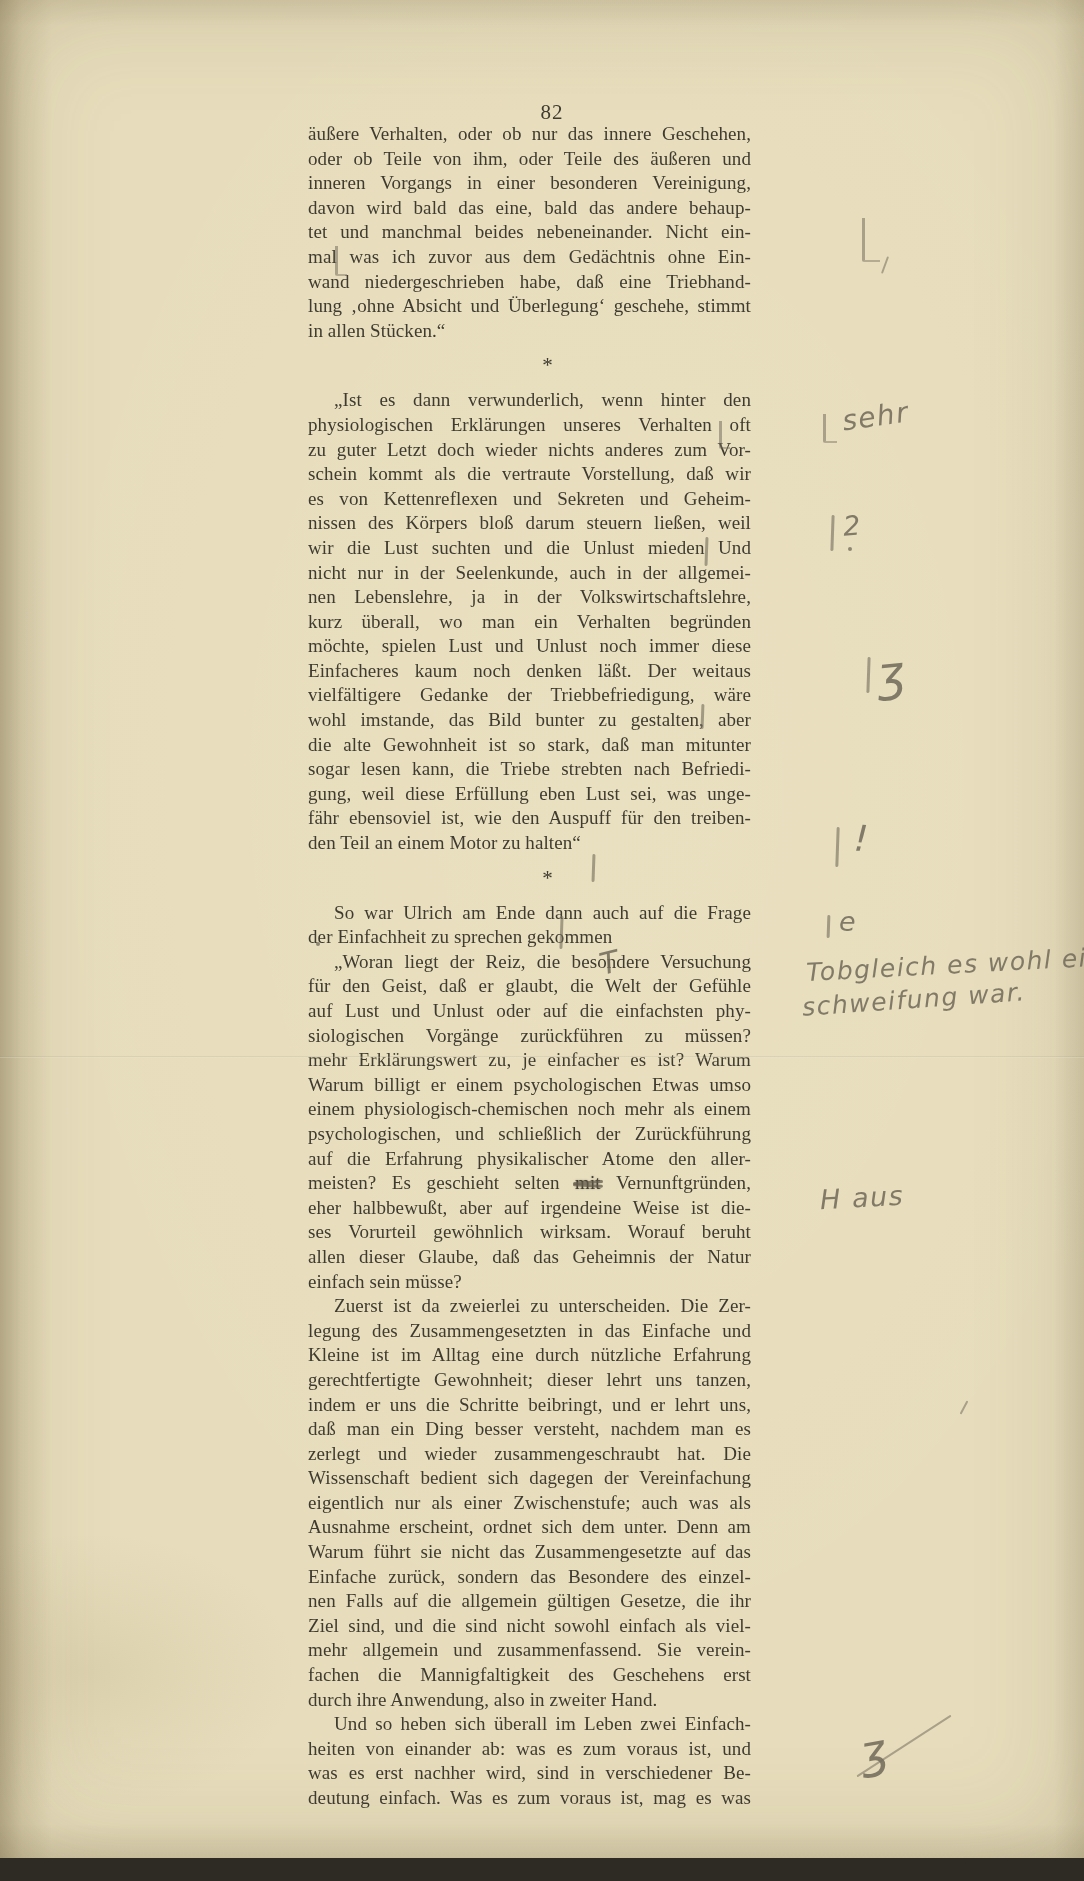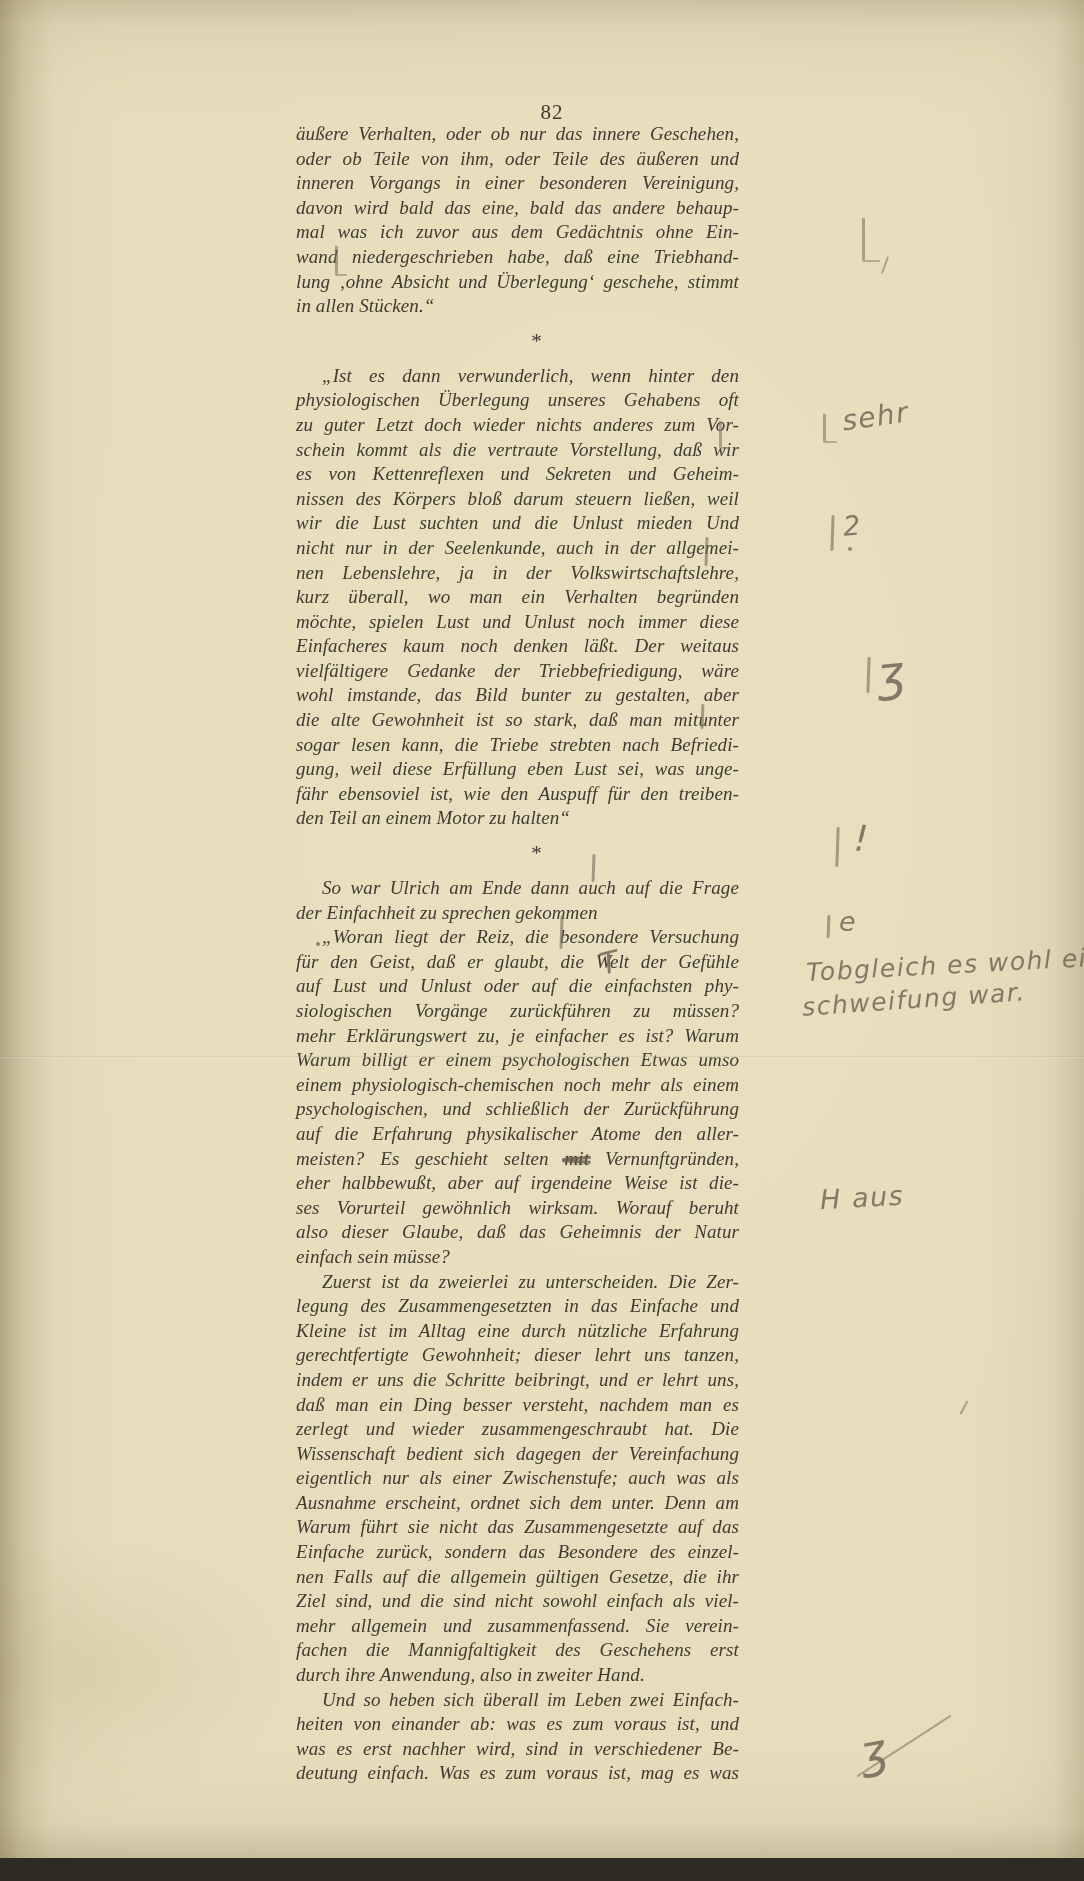--- a/index.html
+++ b/index.html
@@ -15,21 +15,21 @@
       #e7ddbc;
     box-shadow: inset 0 0 110px rgba(96,80,44,0.22);
     font-family:"Liberation Serif", serif;
     color:#3f3b30;
     overflow:hidden;
   }
   .page-number {
     position:absolute; left:520px; top:100px; width:64px;
     text-align:center; font-size:21px; letter-spacing:1px;
   }
-  .text-block { position:absolute; left:296px; top:122px; width:443px;font-style:italic; }
+  .text-block { position:absolute; left:308px; top:122px; width:443px; }
   .line {
     height:24.6px; line-height:24.6px; font-size:19px;
     text-align:justify; text-align-last:justify;
     overflow:visible; white-space:normal; letter-spacing:0.1px;
   }
   .line.ind { text-indent:26px; }
   .line.end { text-align-last:left; }
   .sep { height:45px; display:flex; align-items:center; justify-content:center; }
   .sep span { font-size:21px; transform:translateX(18px); }
   .struck { position:relative; text-shadow:0 0 2px rgba(100,92,76,0.55); }
@@ -51,29 +51,30 @@
 </head>
 <body>
 
 <div class="page">
   <div class="page-number">82</div>
   <div class="text-block" id="text-block">
       <div class="line">äußere Verhalten, oder ob nur das innere Geschehen,</div>
       <div class="line">oder ob Teile von ihm, oder Teile des äußeren und</div>
       <div class="line">inneren Vorgangs in einer besonderen Vereinigung,</div>
       <div class="line">davon wird bald das eine, bald das andere behaup-</div>
+      <div class="line">tet und manchmal beides nebeneinander. Nicht ein-</div>
       <div class="line">mal was ich zuvor aus dem Gedächtnis ohne Ein-</div>
       <div class="line">wand niedergeschrieben habe, daß eine Triebhand-</div>
       <div class="line">lung ‚ohne Absicht und Überlegung‘ geschehe, stimmt</div>
       <div class="line end">in allen Stücken.“</div>
       <div class="sep">
         <span>*</span>
       </div>
       <div class="line ind">„Ist es dann verwunderlich, wenn hinter den</div>
-      <div class="line">physiologischen Überlegung unseres Gehabens oft</div>
+      <div class="line">physiologischen Erklärungen unseres Verhalten oft</div>
       <div class="line">zu guter Letzt doch wieder nichts anderes zum Vor-</div>
       <div class="line">schein kommt als die vertraute Vorstellung, daß wir</div>
       <div class="line">es von Kettenreflexen und Sekreten und Geheim-</div>
       <div class="line">nissen des Körpers bloß darum steuern ließen, weil</div>
       <div class="line">wir die Lust suchten und die Unlust mieden Und</div>
       <div class="line">nicht nur in der Seelenkunde, auch in der allgemei-</div>
       <div class="line">nen Lebenslehre, ja in der Volkswirtschaftslehre,</div>
       <div class="line">kurz überall, wo man ein Verhalten begründen</div>
       <div class="line">möchte, spielen Lust und Unlust noch immer diese</div>
       <div class="line">Einfacheres kaum noch denken läßt. Der weitaus</div>
@@ -94,21 +95,21 @@
       <div class="line">auf Lust und Unlust oder auf die einfachsten phy-</div>
       <div class="line">siologischen Vorgänge zurückführen zu müssen?</div>
       <div class="line">mehr Erklärungswert zu, je einfacher es ist? Warum</div>
       <div class="line">Warum billigt er einem psychologischen Etwas umso</div>
       <div class="line">einem physiologisch-chemischen noch mehr als einem</div>
       <div class="line">psychologischen, und schließlich der Zurückführung</div>
       <div class="line">auf die Erfahrung physikalischer Atome den aller-</div>
       <div class="line">meisten? Es geschieht selten <span class="struck">mit</span> Vernunftgründen,</div>
       <div class="line">eher halbbewußt, aber auf irgendeine Weise ist die-</div>
       <div class="line">ses Vorurteil gewöhnlich wirksam. Worauf beruht</div>
-      <div class="line">also dieser Glaube, daß das Geheimnis der Natur</div>
+      <div class="line">allen dieser Glaube, daß das Geheimnis der Natur</div>
       <div class="line end">einfach sein müsse?</div>
       <div class="line ind">Zuerst ist da zweierlei zu unterscheiden. Die Zer-</div>
       <div class="line">legung des Zusammengesetzten in das Einfache und</div>
       <div class="line">Kleine ist im Alltag eine durch nützliche Erfahrung</div>
       <div class="line">gerechtfertigte Gewohnheit; dieser lehrt uns tanzen,</div>
       <div class="line">indem er uns die Schritte beibringt, und er lehrt uns,</div>
       <div class="line">daß man ein Ding besser versteht, nachdem man es</div>
       <div class="line">zerlegt und wieder zusammengeschraubt hat. Die</div>
       <div class="line">Wissenschaft bedient sich dagegen der Vereinfachung</div>
       <div class="line">eigentlich nur als einer Zwischenstufe; auch was als</div>

